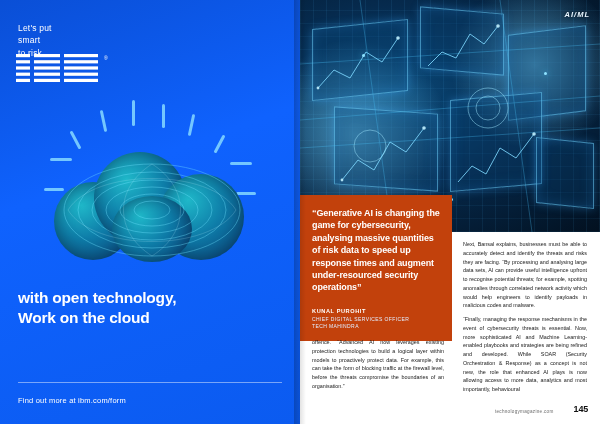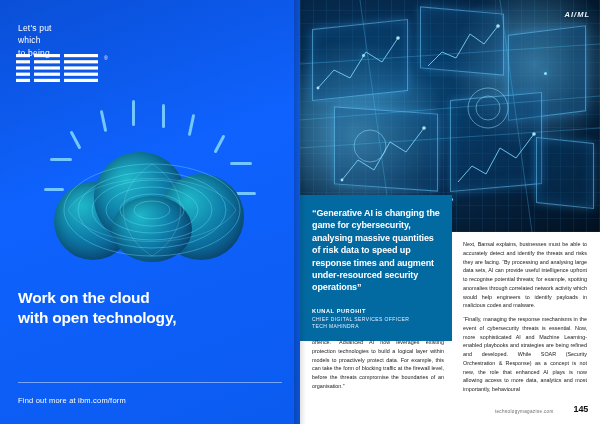--- a/index.html
+++ b/index.html
@@ -153,21 +153,21 @@
     color: #e8f6ff;
     text-shadow: 0 0 4px rgba(0,0,0,.6);
   }
 
   
   .pullquote {
     position: absolute;
     left: 0; top: 195px;
     width: 152px;
     min-height: 145px;
-    background: #0369a1;
+    background: #c2410c;
     color: #ffffff;
     padding: 12px 12px 10px 12px;
   }
   .pullquote-text {
     font-size: 9px;
     line-height: 1.38;
     font-weight: bold;
     letter-spacing: -.1px;
   }
   .pq-name {
@@ -228,22 +228,22 @@
 </style>
 </head>
 <body>
 
 <div class="spread">
 
   <div class="left-page">
 
     <div class="ad-tagline">
       <div>Let's put</div>
-      <div>which</div>
-      <div>to being.</div>
+      <div>smart</div>
+      <div>to risk.</div>
     </div>
 
     <div class="ibm-logo">
       <svg width="86" height="34" viewBox="0 0 86 34">
         <g fill="#ffffff">
 
           <rect x="0" y="0" width="14" height="3.2"></rect>
           <rect x="0" y="6.2" width="14" height="3.2"></rect>
           <rect x="0" y="12.4" width="14" height="3.2"></rect>
           <rect x="0" y="18.6" width="14" height="3.2"></rect>
@@ -299,22 +299,22 @@
             <path d="M14,62 C40,20 156,20 182,62"></path>
             <path d="M14,62 C40,104 156,104 182,62"></path>
             <path d="M98,16 C60,40 60,84 98,108"></path>
             <path d="M98,16 C136,40 136,84 98,108"></path>
           </g>
         </svg>
       </div>
     </div>
 
     <div class="ad-headline">
+      <div>with open technology,</div>
       <div>Work on the cloud</div>
-      <div>with open technology,</div>
     </div>
 
 
     <div class="ad-rule"></div>
 
     <div class="ad-cta">Find out more at ibm.com/form</div>
   </div>
 
   <div class="right-page">
 

